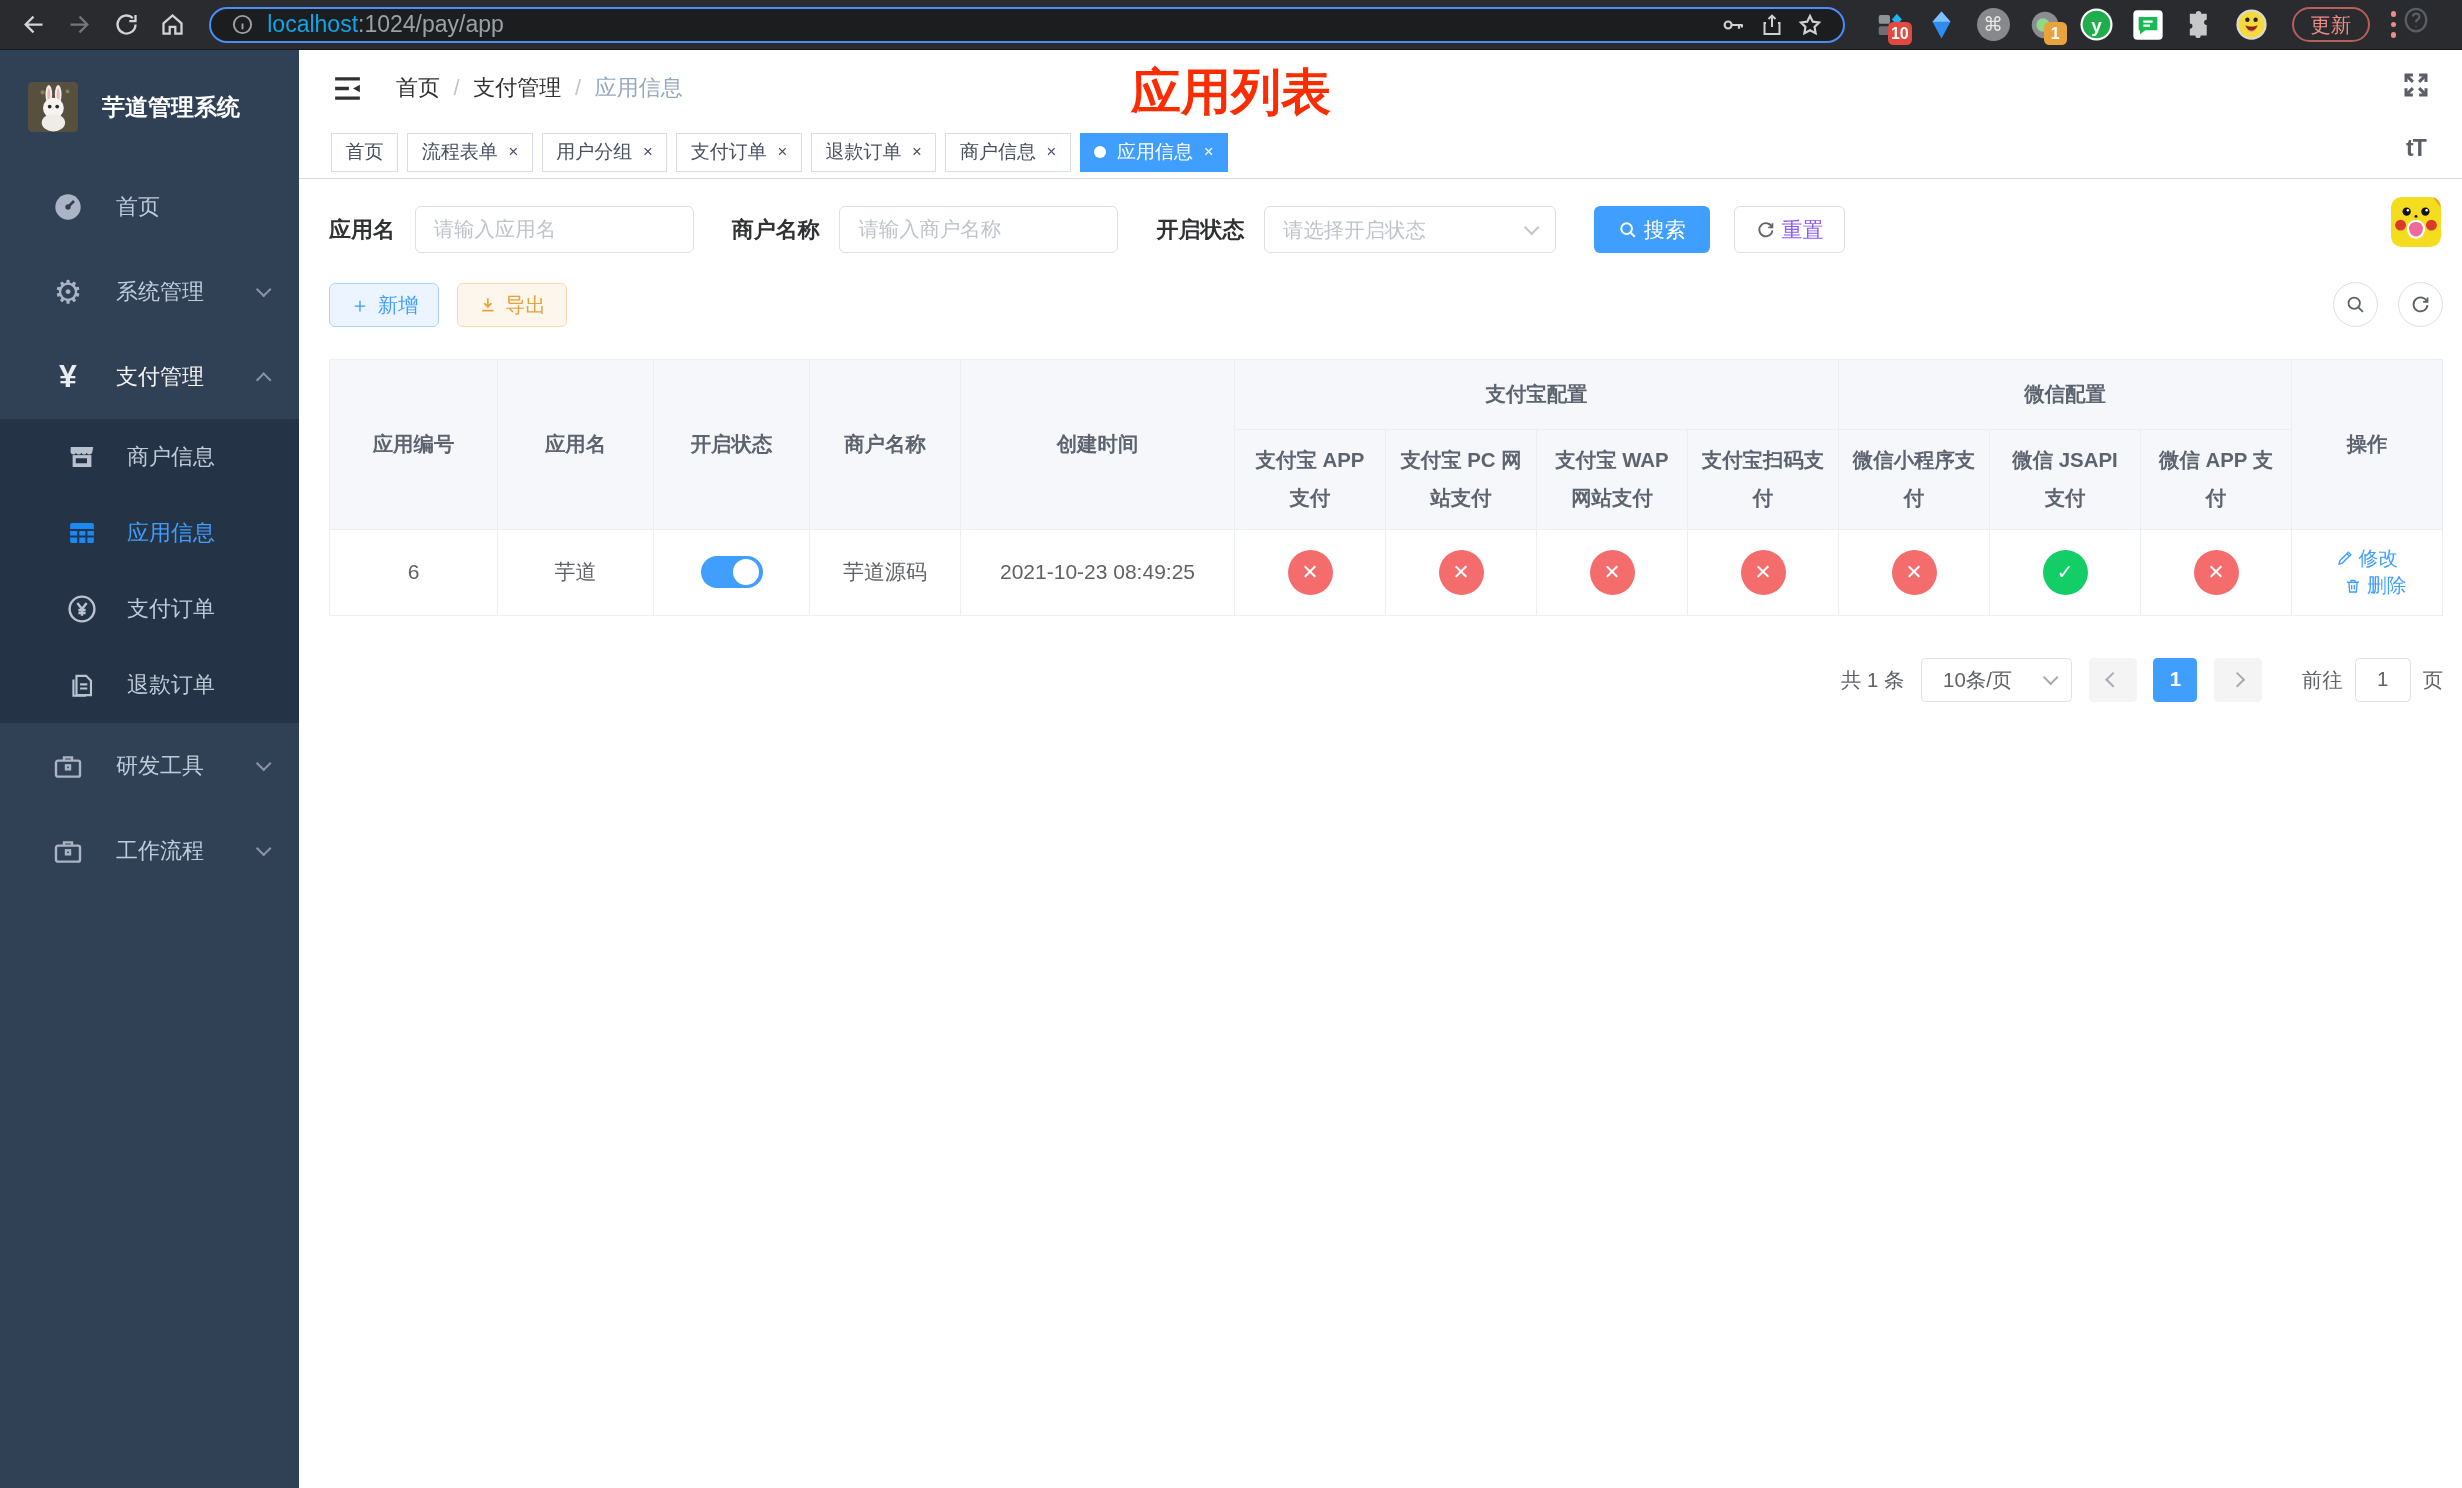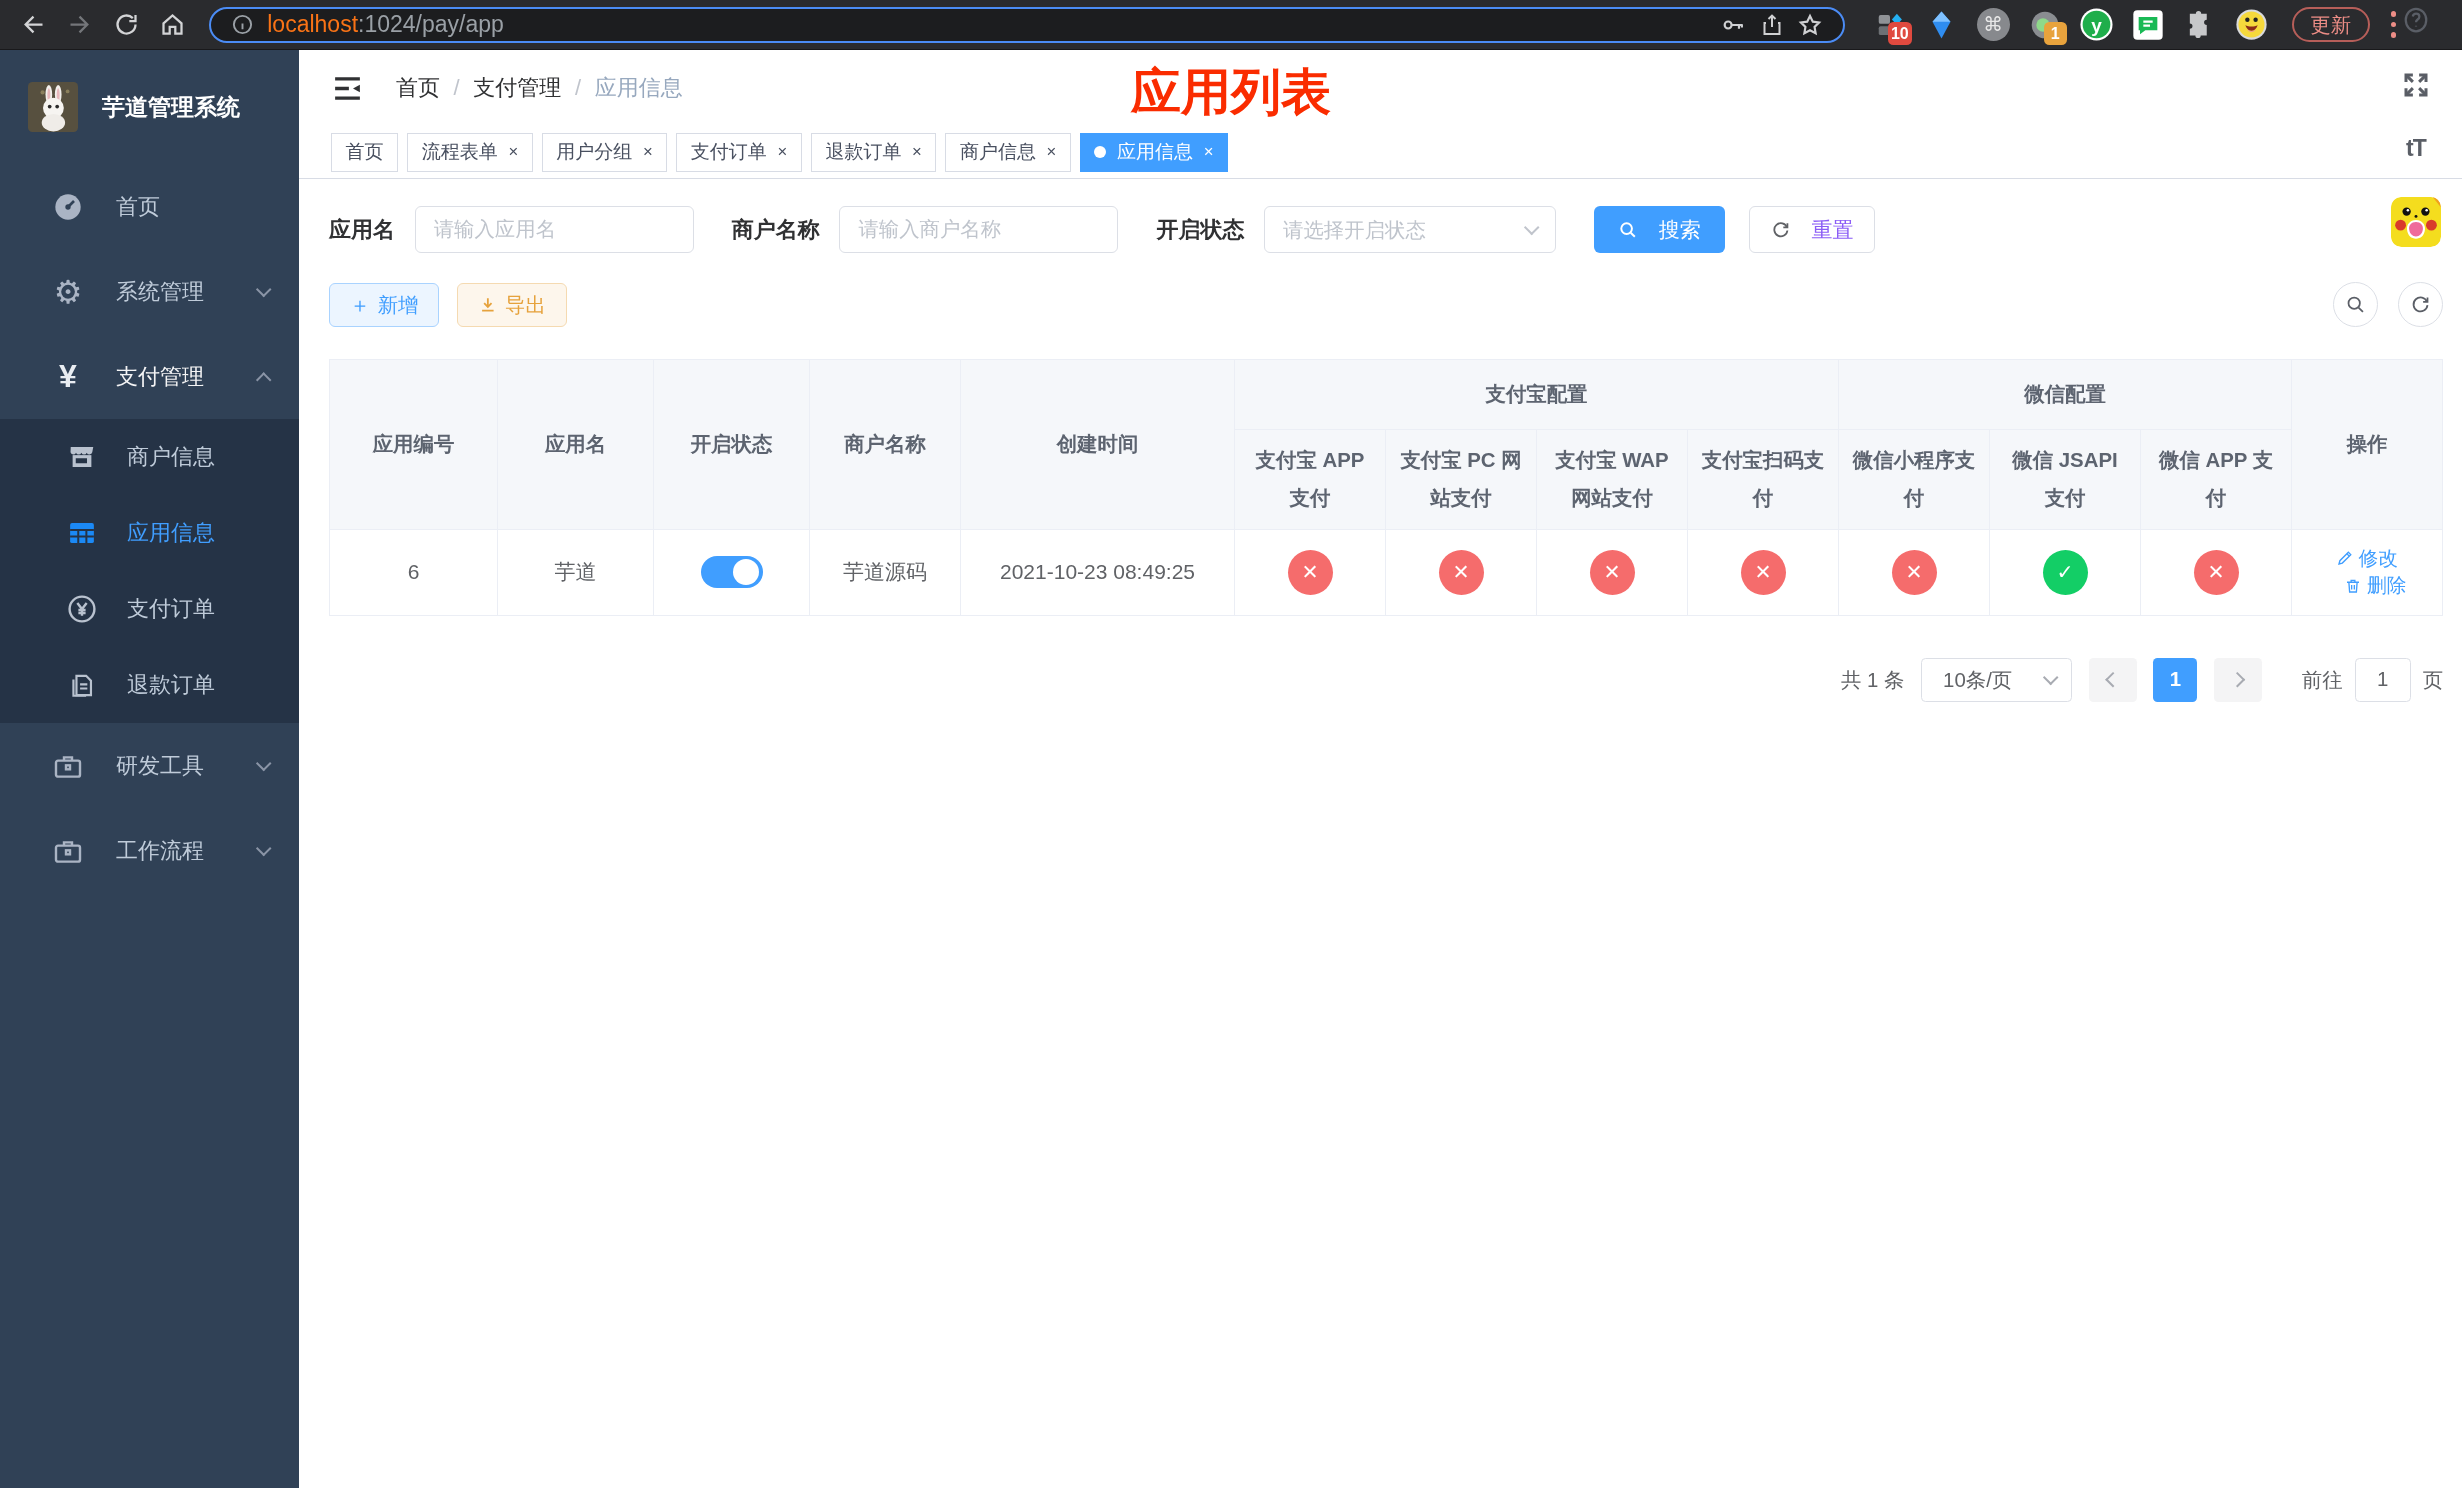--- a/index.html
+++ b/index.html
@@ -6,21 +6,21 @@
   html,body { width:2462px; height:1489px; overflow:hidden; }
   body { font-family:"Liberation Sans","DejaVu Sans",sans-serif; background:#fff; position:relative; }
   svg { display:block; }
 
   
   .chrome { height:50px; background:#2a2b2e; display:flex; align-items:center; padding:0 13.6px; gap:7.6px; border-bottom:0.8px solid #19191b; }
   .nav-btn { width:39px; height:39px; display:flex; align-items:center; justify-content:center; background:none; border:none; color:#d3d4d6; }
   .nav-btn.dim { color:#74767a; }
   .urlbar { height:36px; flex:0 0 1636px; margin-left:9px; background:#1c1d1f; border:2.3px solid #4b8cf5; border-radius:19.7px; display:flex; align-items:center; padding:0 19.7px; gap:13.6px; color:#9aa0a6; }
   .url-text { font-size:23px; flex:1; white-space:nowrap; }
-  .url-host { color:#f97316; }
+  .url-host { color:#0ea5e9; }
   .url-path { color:#9aa0a6; }
   .ext-row { display:flex; align-items:center; gap:16.7px; margin-left:19.7px; }
   .ext { position:relative; width:35px; height:35px; display:flex; align-items:center; justify-content:center; }
   .badge { position:absolute; bottom:-3px; right:-4.5px; min-width:23px; height:23px; border-radius:5.3px; color:#fff; font-size:16px; font-weight:700; display:flex; align-items:center; justify-content:center; padding:0 3px; }
   .badge.red { background:#e04a3f; }
   .badge.orange { background:#e8a33d; }
   .circle-ext { width:33px; height:33px; border-radius:50%; display:flex; align-items:center; justify-content:center; }
   .update-pill { margin-left:15px; border:2.3px solid #b65e59; color:#ec8d86; background:none; border-radius:18px; height:35px; padding:0 16.7px; font-size:20.4px; display:flex; align-items:center; }
   .kebab { width:7.6px; margin-left:12px; display:flex; flex-direction:column; gap:5.3px; align-items:center; }
   .kebab i { width:5.3px; height:5.3px; border-radius:50%; background:#ec8d86; }
@@ -68,21 +68,21 @@
   .tab .dot { width:12px; height:12px; border-radius:50%; background:#fff; }
 
   
   .main { padding:27px 30px; flex:1; }
   .filter-row { display:flex; align-items:center; }
   .f-label { font-size:22px; font-weight:700; color:#303133; margin-right:19.7px; white-space:nowrap; }
   .f-input { width:279px; height:47px; border:0.8px solid #dcdfe6; border-radius:6px; font-size:20.4px; color:#606266; padding:0 18px; outline:none; margin-right:38px; font-family:inherit; }
   .f-input::placeholder { color:#bfc4cc; }
   .f-select { width:292px; height:47px; border:0.8px solid #dcdfe6; border-radius:6px; display:flex; align-items:center; padding:0 18px; color:#bfc4cc; font-size:20.4px; margin-right:38px; }
   .f-select .chev { margin-left:auto; color:#c0c4cc; }
-  .btn { height:47px; border-radius:6px; font-size:21px; display:inline-flex; align-items:center; justify-content:flex-start; gap:21px; border:0.8px solid transparent; cursor:pointer; font-family:inherit; }
+  .btn { height:47px; border-radius:6px; font-size:21px; display:inline-flex; align-items:center; justify-content:flex-start; gap:6px; border:0.8px solid transparent; cursor:pointer; font-family:inherit; }
   .btn-primary { background:#409eff; color:#fff; padding:0 23px; }
   .btn-plain { background:#fff; border-color:#dcdfe6; color:#8b5cf6; padding:0 21px; margin-left:24px; }
 
   .toolbar { margin-top:29px; display:flex; align-items:center; }
   .btn-soft-blue { height:44px; background:#ecf5ff; border:0.8px solid #a9d3ff; color:#409eff; padding:0 19.7px; font-size:20.4px; border-radius:6px; display:inline-flex; align-items:center; gap:7.6px; }
   .btn-soft-orange { height:44px; background:#fdf6ec; border:0.8px solid #f5dab1; color:#e6a23c; padding:0 19.7px; font-size:20.4px; border-radius:6px; display:inline-flex; align-items:center; gap:7.6px; margin-left:18px; }
   .tool-circles { margin-left:auto; display:flex; gap:19.7px; }
   .circle-btn { width:45px; height:45px; border-radius:50%; border:0.8px solid #dcdfe6; background:#fff; color:#5a5e66; display:flex; align-items:center; justify-content:center; }
 
   

